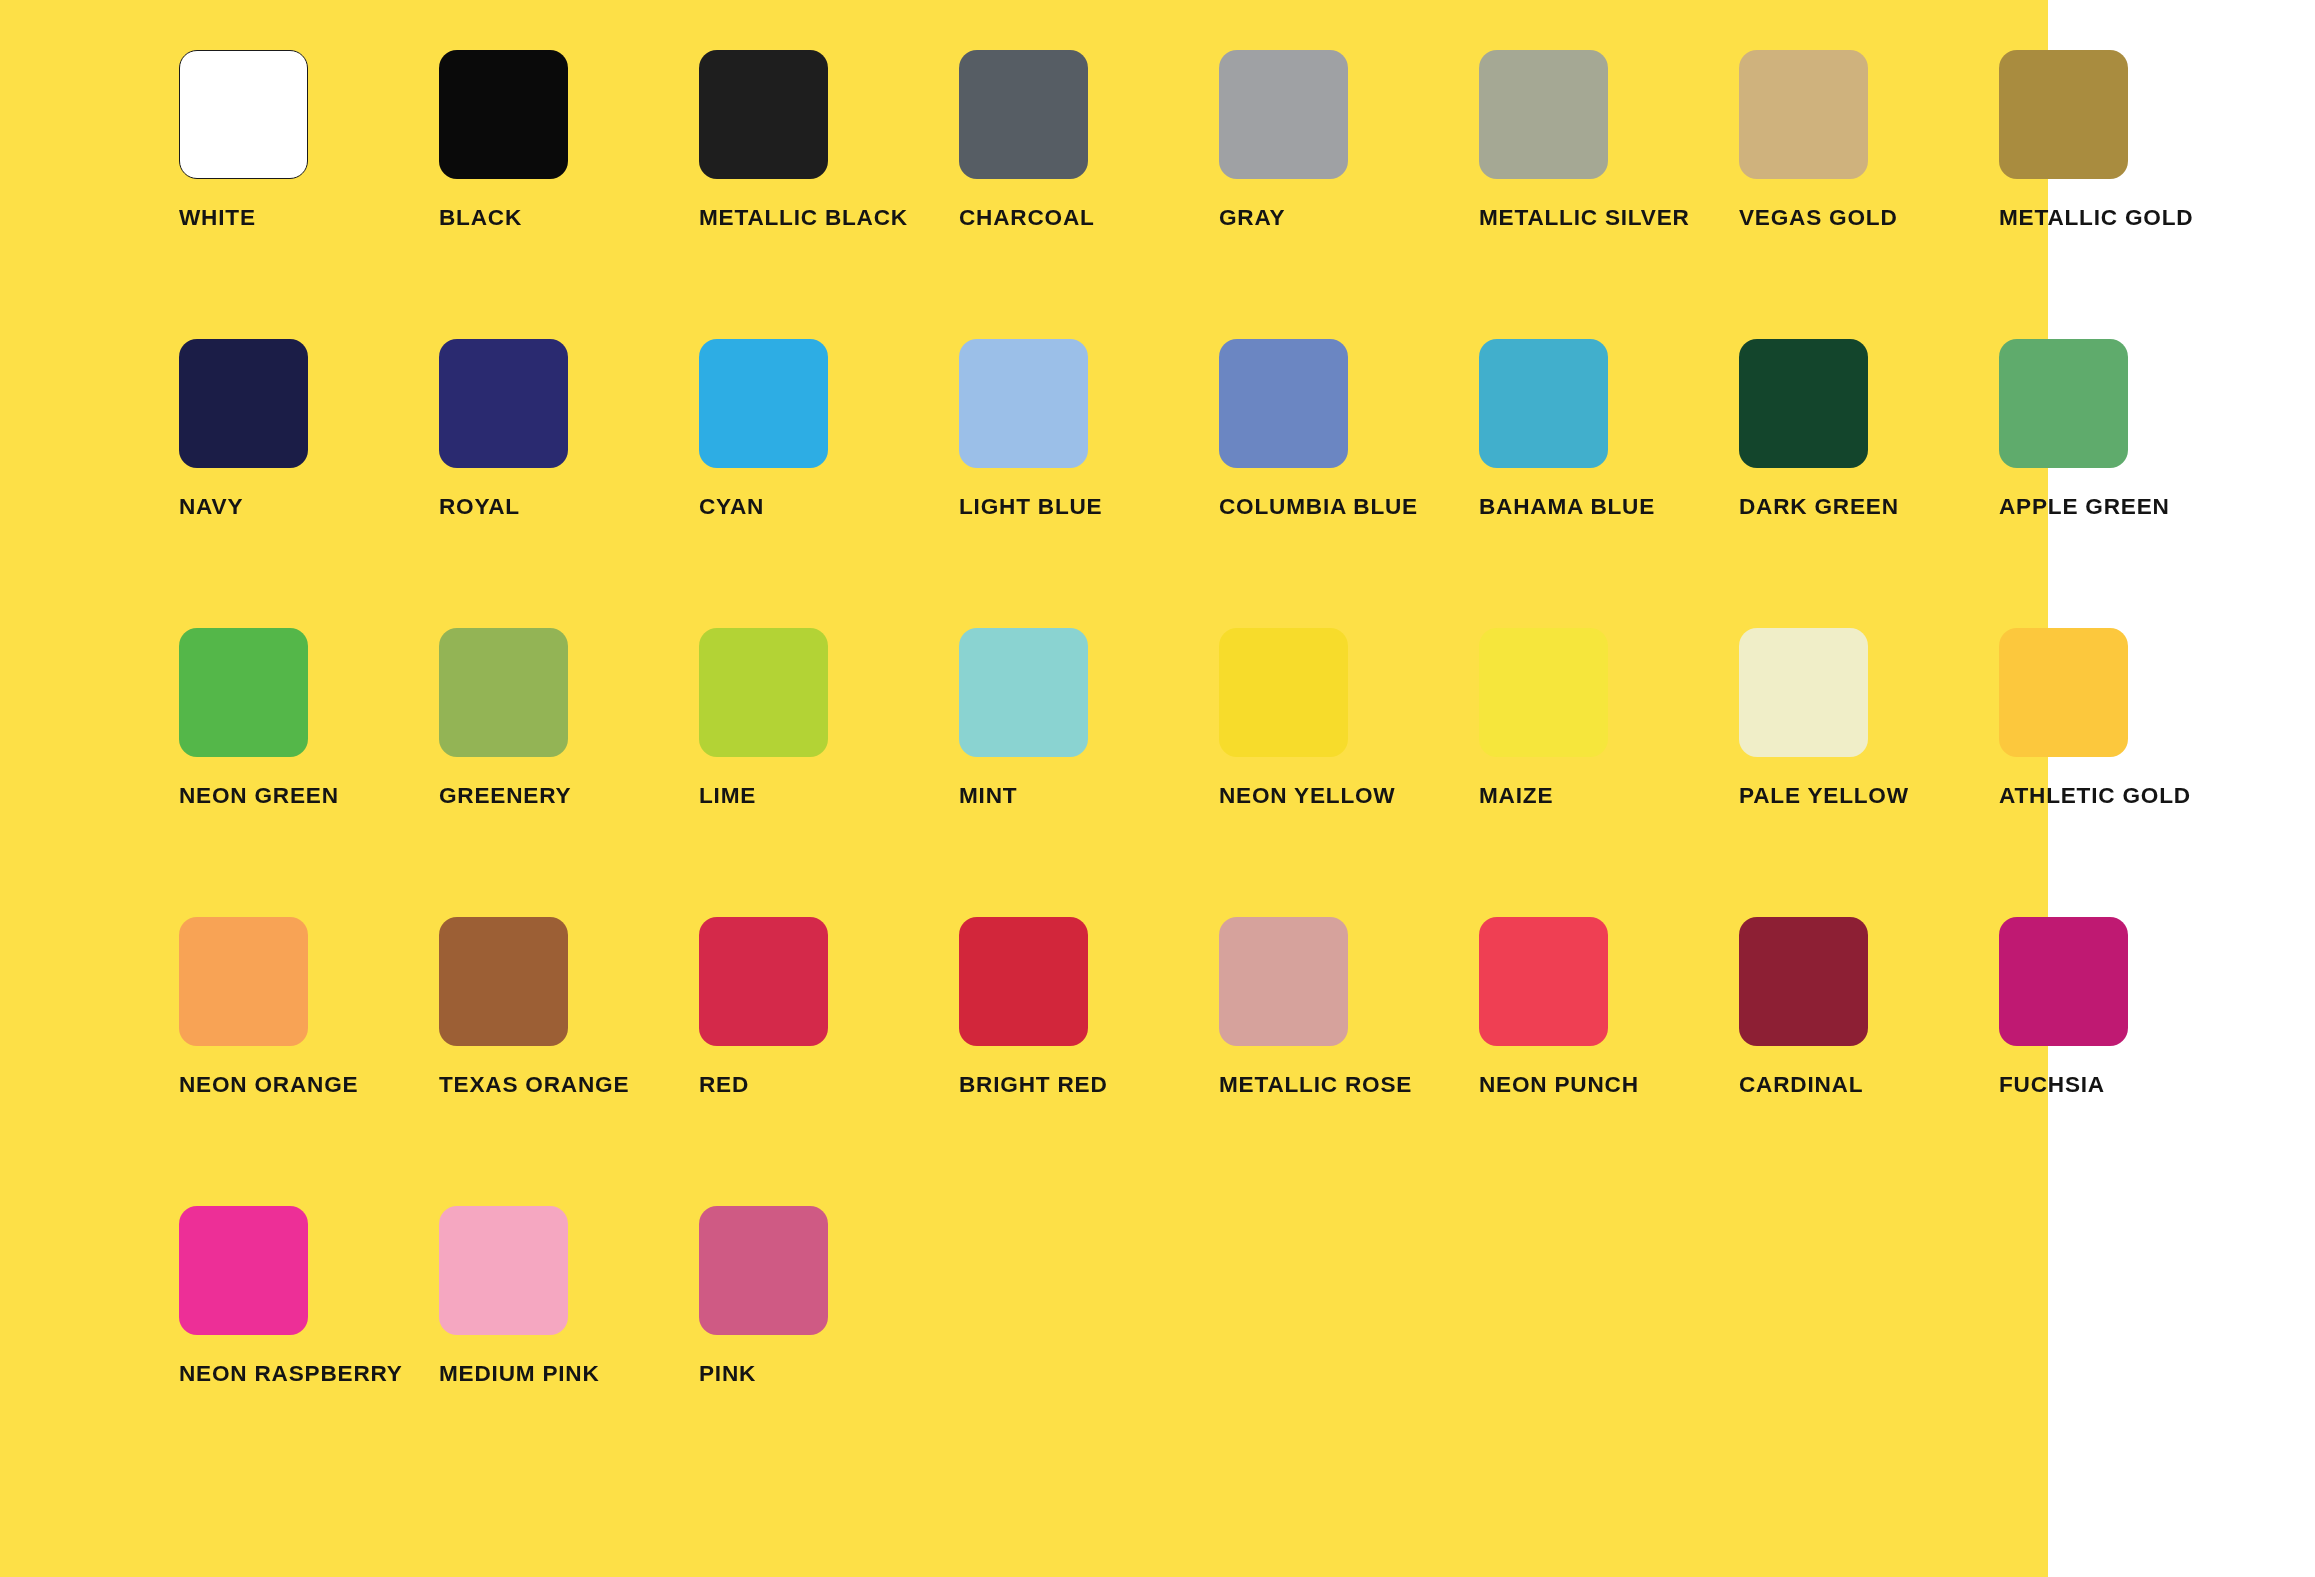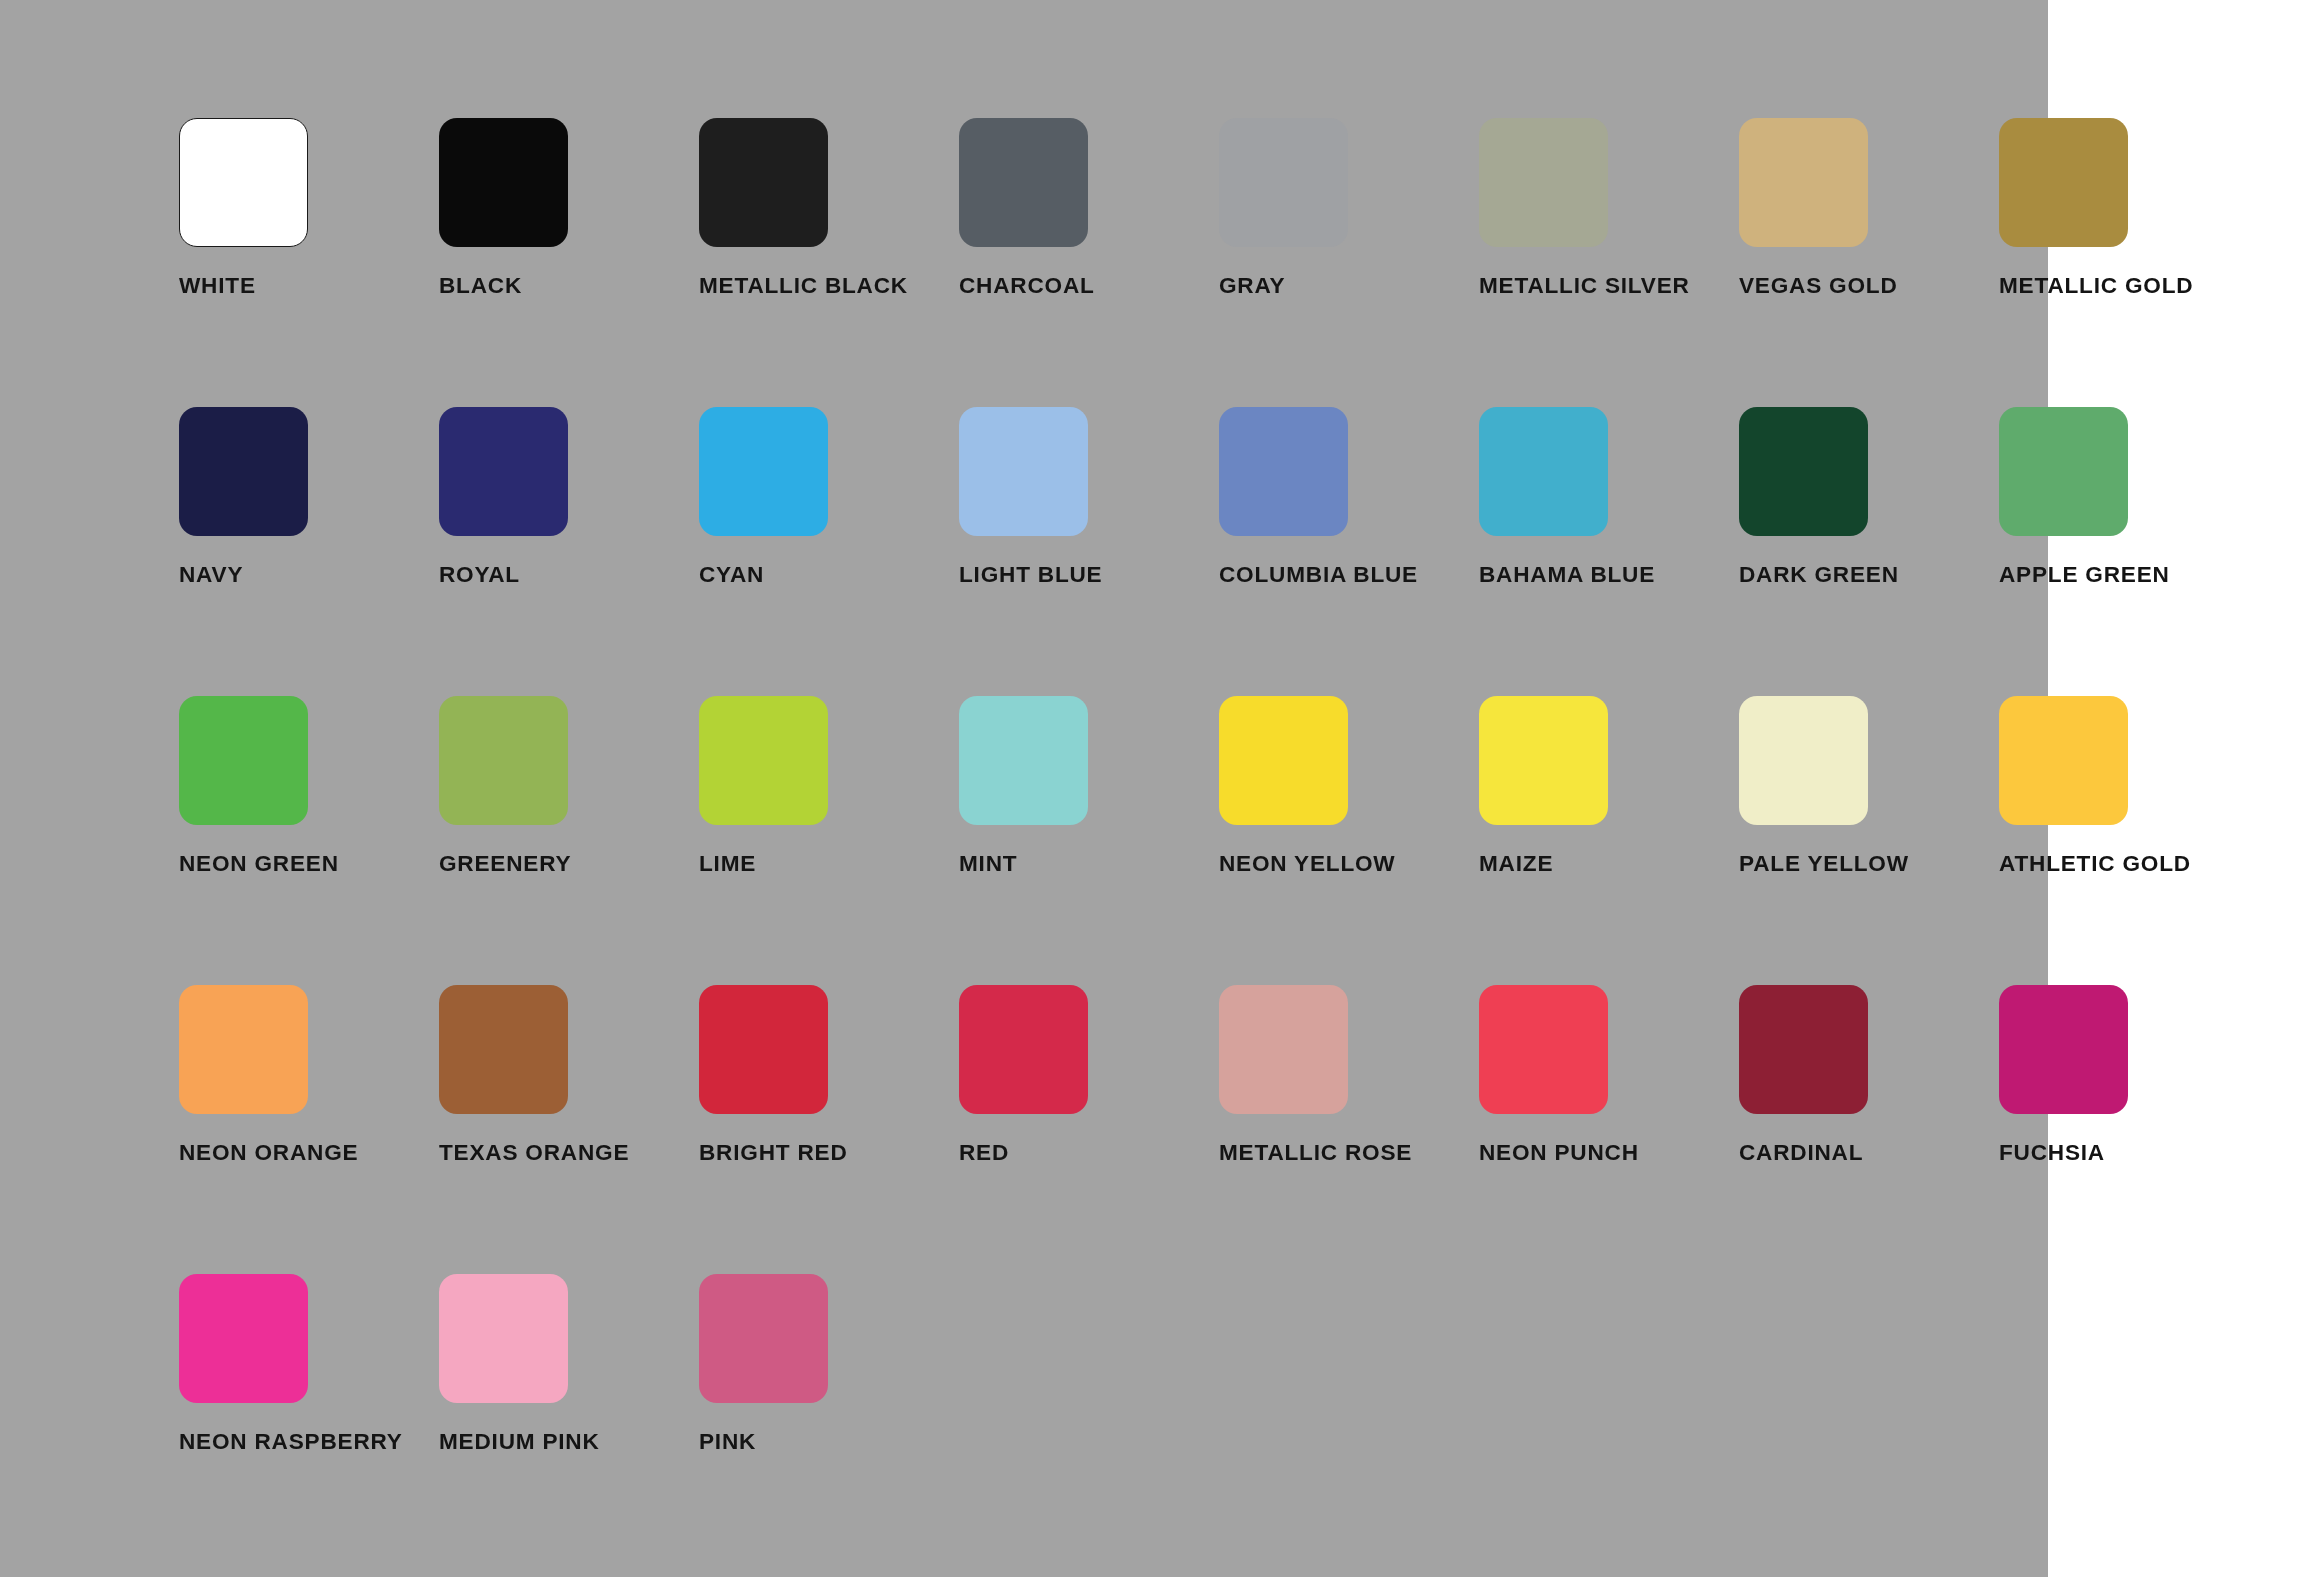--- a/index.html
+++ b/index.html
@@ -12,23 +12,23 @@
     height: 1578px;
     font-family: "Liberation Sans", sans-serif;
     -webkit-font-smoothing: antialiased;
     overflow: hidden;
   }
 
   #palette-page {
     position: relative;
     width: 2048px;
     height: 1578px;
-    background: #a3a3a3;
+    background: #fde047;
     box-sizing: border-box;
-    padding: 118px 0 0 179px;
+    padding: 50px 0 0 179px;
   }
 
   .swatch-grid {
     display: grid;
     grid-template-columns: repeat(8, 260px);
     grid-auto-rows: 289px;
     justify-content: start;
     align-content: start;
   }
 
@@ -167,28 +167,28 @@
       </div>
       <div class="swatch-cell">
         <div class="swatch-chip" style="background-color: rgb(248, 163, 85);"></div>
         <span class="swatch-label">NEON ORANGE</span>
       </div>
       <div class="swatch-cell">
         <div class="swatch-chip" style="background-color: rgb(156, 95, 53);"></div>
         <span class="swatch-label">TEXAS ORANGE</span>
       </div>
       <div class="swatch-cell">
+        <div class="swatch-chip" style="background-color: rgb(212, 41, 74);"></div>
+        <span class="swatch-label">RED</span>
+      </div>
+      <div class="swatch-cell">
         <div class="swatch-chip" style="background-color: rgb(210, 38, 59);"></div>
         <span class="swatch-label">BRIGHT RED</span>
       </div>
       <div class="swatch-cell">
-        <div class="swatch-chip" style="background-color: rgb(212, 41, 74);"></div>
-        <span class="swatch-label">RED</span>
-      </div>
-      <div class="swatch-cell">
         <div class="swatch-chip" style="background-color: rgb(214, 162, 156);"></div>
         <span class="swatch-label">METALLIC ROSE</span>
       </div>
       <div class="swatch-cell">
         <div class="swatch-chip" style="background-color: rgb(239, 63, 83);"></div>
         <span class="swatch-label">NEON PUNCH</span>
       </div>
       <div class="swatch-cell">
         <div class="swatch-chip" style="background-color: rgb(141, 31, 52);"></div>
         <span class="swatch-label">CARDINAL</span>

